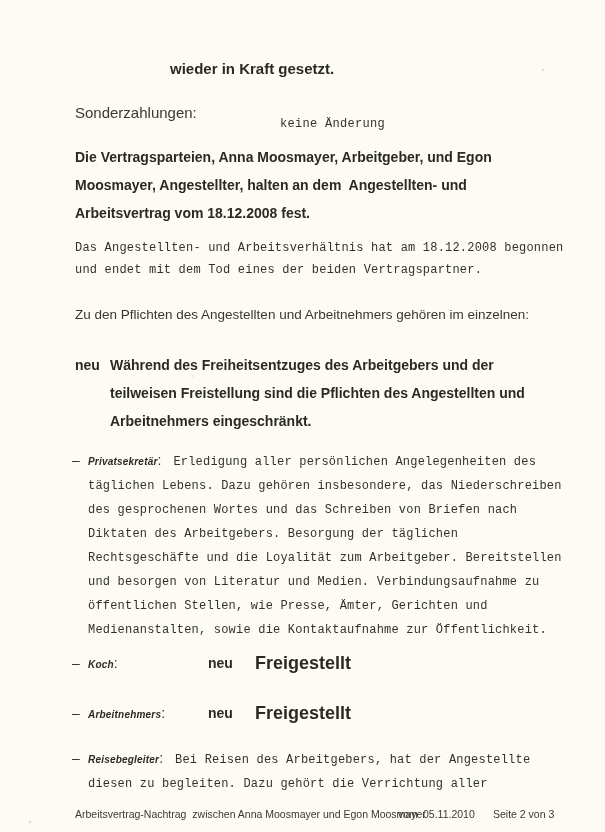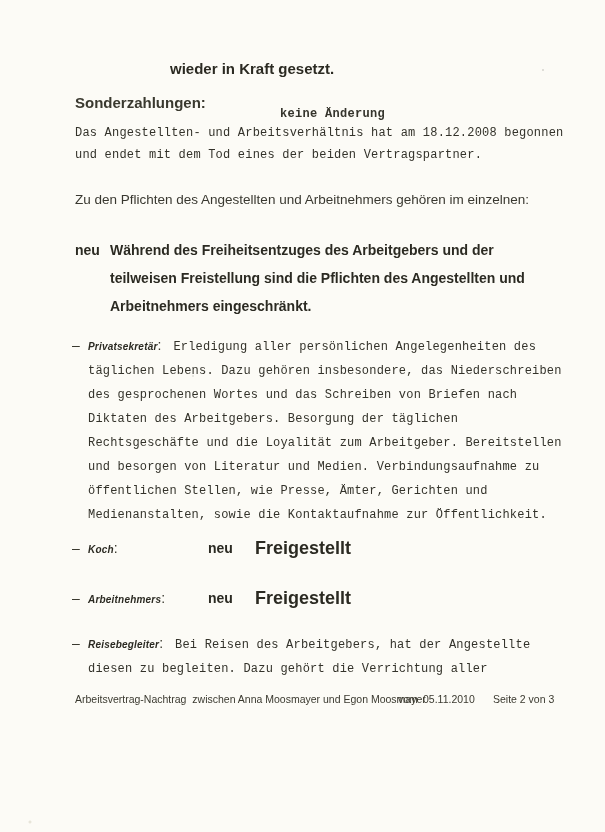--- a/index.html
+++ b/index.html
@@ -10,21 +10,21 @@
       radial-gradient(circle 2px at 193px 376px, rgba(140,138,128,.35), rgba(140,138,128,0) 70%),
       radial-gradient(circle 3px at 30px 822px, rgba(190,185,160,.5), rgba(190,185,160,0) 70%),
       #fcfbf6;
     font-family: "Liberation Sans", sans-serif;
     color: #39382f;
   }
   .page { position: relative; width: 550px; height: 832px; padding: 59px 0 0 75px; box-sizing: border-box; }
 
   .heading { margin-left: 95px; font-size: 15px; line-height: 19px; font-weight: 700; color: #2b2a22; white-space: pre; }
 
-  .sonder-row { position: relative; margin-top: 15px; height: 19px; font-weight: bold; }
+  .sonder-row { position: relative; margin-top: 25px; height: 19px; }
   .sonder-label { font-size: 15px; line-height: 19px; color: #3a392f; white-space: pre; }
   .sonder-value { position: absolute; left: 205px; top: 14px; font-family: "Liberation Mono", monospace; font-size: 12px; letter-spacing: .3px; color: #35342c; white-space: pre; }
 
   .bold-para { margin: 21px 0 0 0; font-size: 14px; line-height: 28px; font-weight: 700; color: #2b2a22; white-space: pre; }
   .mono-para { margin: 10px 0 0 0; font-family: "Liberation Mono", monospace; font-size: 12px; line-height: 22px; letter-spacing: .2px; color: #33322a; white-space: pre; }
   .intro { margin: 25px 0 0 0; font-size: 13.5px; line-height: 18px; color: #393830; white-space: pre; }
 
   .neu-block { position: relative; margin-top: 27px; padding-left: 35px; font-size: 14px; line-height: 28px; font-weight: 700; color: #2b2a22; }
   .neu-label { position: absolute; left: 0; top: 0; line-height: 28px; }
   .neu-text { white-space: pre; }
@@ -53,20 +53,23 @@
 
 <div class="page">
 
   <div class="heading">wieder in Kraft gesetzt.</div>
 
   <div class="sonder-row">
     <span class="sonder-label">Sonderzahlungen:</span>
     <span class="sonder-value">keine Änderung</span>
   </div>
 
+  <p class="bold-para">Die Vertragsparteien, Anna Moosmayer, Arbeitgeber, und Egon
+Moosmayer, Angestellter, halten an dem  Angestellten- und
+Arbeitsvertrag vom 18.12.2008 fest.</p>
 
   <p class="mono-para">Das Angestellten- und Arbeitsverhältnis hat am 18.12.2008 begonnen
 und endet mit dem Tod eines der beiden Vertragspartner.</p>
 
   <p class="intro">Zu den Pflichten des Angestellten und Arbeitnehmers gehören im einzelnen:</p>
 
   <div class="neu-block">
     <span class="neu-label">neu</span>
     <span class="neu-text">Während des Freiheitsentzuges des Arbeitgebers und der
 teilweisen Freistellung sind die Pflichten des Angestellten und

